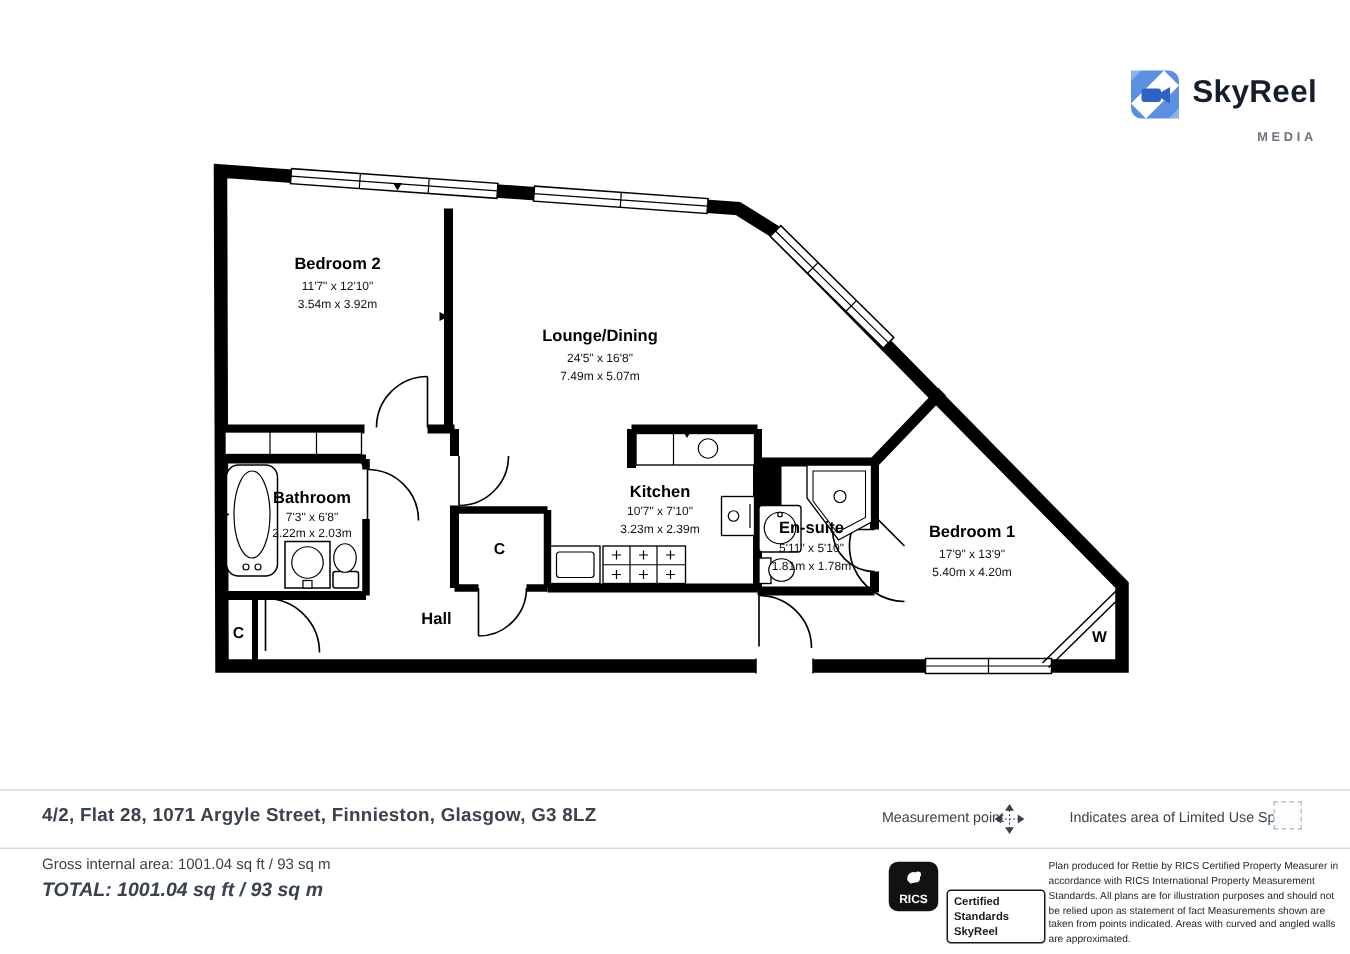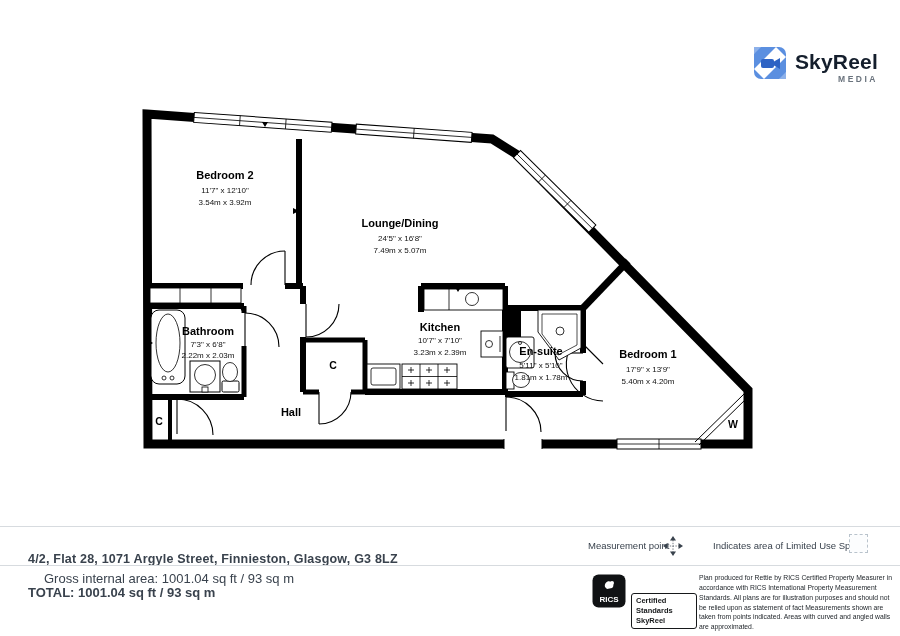--- a/index.html
+++ b/index.html
@@ -3,30 +3,30 @@
 <meta charset="utf-8">
 <style>
   html,body{margin:0;padding:0;background:#fff;}
   .page{position:relative;width:900px;height:636px;background:#fff;overflow:hidden;
         font-family:"Liberation Sans",sans-serif;color:#39424d;}
   .plan-svg{position:absolute;left:0;top:0;}
   
   .logo{position:absolute;right:22px;top:46px;display:flex;align-items:flex-start;gap:8px;}
   .logo-texts{display:flex;flex-direction:column;align-items:flex-end;}
   .logo-name{font-size:21px;font-weight:bold;color:#141e2c;letter-spacing:.2px;line-height:1;margin-top:5px;}
-  .logo-tagline{font-size:8.5px;font-weight:bold;color:#6a737d;letter-spacing:2.5px;margin-top:2px;}
+  .logo-tagline{font-size:8.5px;font-weight:bold;color:#6a737d;letter-spacing:2.5px;margin-top:14px;}
   
   .hr{position:absolute;left:0;width:900px;height:1px;background:#d7dbdf;}
-  .address{position:absolute;left:28px;top:536px;font-size:12.5px;font-weight:bold;color:#39424d;letter-spacing:.2px;margin-top:16px;}
+  .address{position:absolute;left:28px;top:536px;font-size:12.5px;font-weight:bold;color:#39424d;letter-spacing:.2px;}
   .legend-measure{position:absolute;left:588px;top:540px;font-size:9.5px;color:#39424d;}
   .legend-cross{position:absolute;left:663px;top:536px;}
   .legend-limited{position:absolute;left:713px;top:540px;font-size:9.5px;color:#39424d;}
   .legend-dashbox{position:absolute;left:849px;top:534px;width:17px;height:17px;border:1px dashed #b9c3cc;background:#fcfdfe;}
-  .gross{position:absolute;left:44px;top:571px;font-size:13px;color:#39424d;}
-  .total{position:absolute;left:28px;top:585px;font-size:13px;font-weight:bold;color:#39424d;}
+  .gross{position:absolute;left:28px;top:571px;font-size:10px;color:#39424d;}
+  .total{position:absolute;left:28px;top:585px;font-size:13px;font-weight:bold;color:#39424d;font-style:italic;}
   .rics-badge{position:absolute;left:592px;top:574px;}
   .cert-box{position:absolute;left:631px;top:575px;width:56px;height:30px;border:1.4px solid #16181a;
             border-radius:3px;padding:2px 4px;font-size:7.5px;font-weight:bold;color:#16181a;line-height:1.3;margin-top:18px;}
   .disclaimer{position:absolute;left:699px;top:573px;width:198px;font-size:6.8px;line-height:1.45;color:#23282d;}
   text{font-family:"Liberation Sans",sans-serif;}
   .room-name{font-size:11px;font-weight:bold;fill:#000;}
   .room-dim{font-size:8px;fill:#111;}
   .small-label{font-size:10.5px;font-weight:bold;fill:#000;}
   .hall-label{font-size:11px;font-weight:bold;fill:#000;}
 </style>

